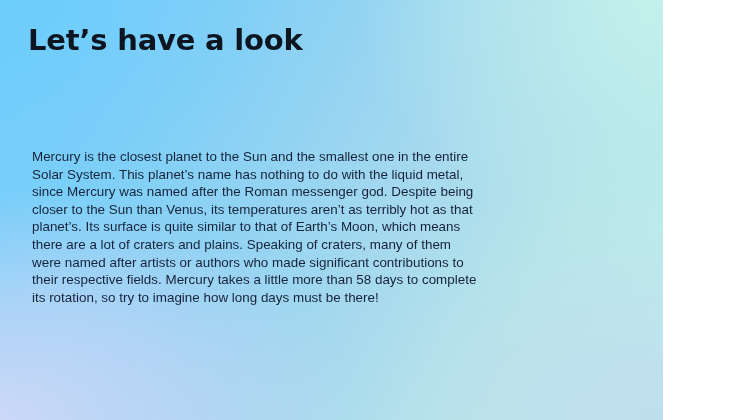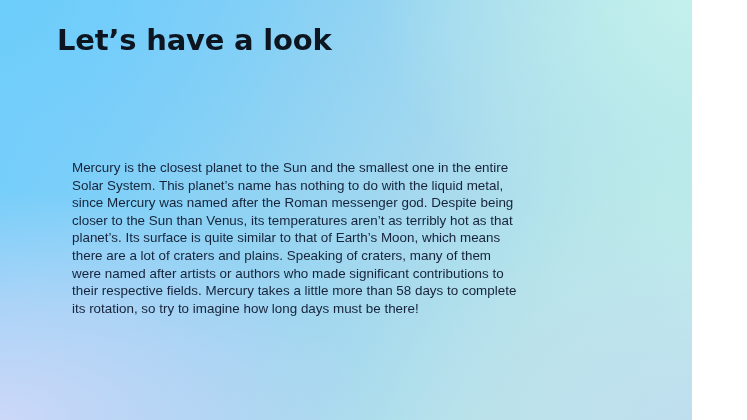--- a/index.html
+++ b/index.html
@@ -12,21 +12,20 @@
     overflow: hidden;
     font-family: "Liberation Sans", sans-serif;
   }
 
   #slide {
     position: relative;
     width: 663px;
     height: 420px;
     overflow: hidden;
     background-color: #14b8a6;
-    padding-left: 29px;
   }
 
   
   .bg-layer {
     position: absolute;
     inset: 0;
     pointer-events: none;
   }
   .bg-base {
     background: linear-gradient(118deg,
@@ -81,21 +80,21 @@
     color: #0D1520;
     line-height: 1.25;
     white-space: nowrap;
   }
 
   #body-text {
     position: absolute;
     left: 28px;
     top: 144px;
     width: 445px;
-    margin: 15px;
+    margin: 4px;
     font-family: "Liberation Sans", sans-serif;
     font-size: 13.4px;
     font-weight: 400;
     line-height: 17.6px;
     color: #16233A;
     letter-spacing: 0.01px;
     text-align: left;
   }
 </style>
 </head>

